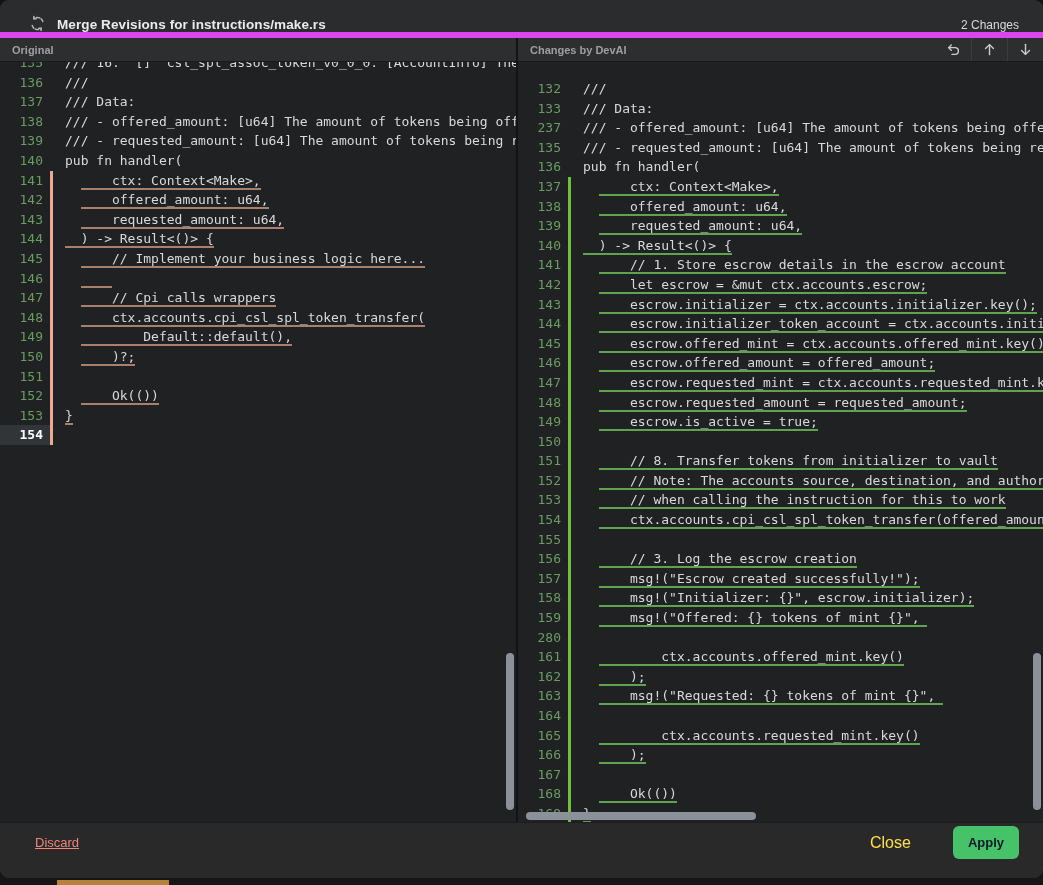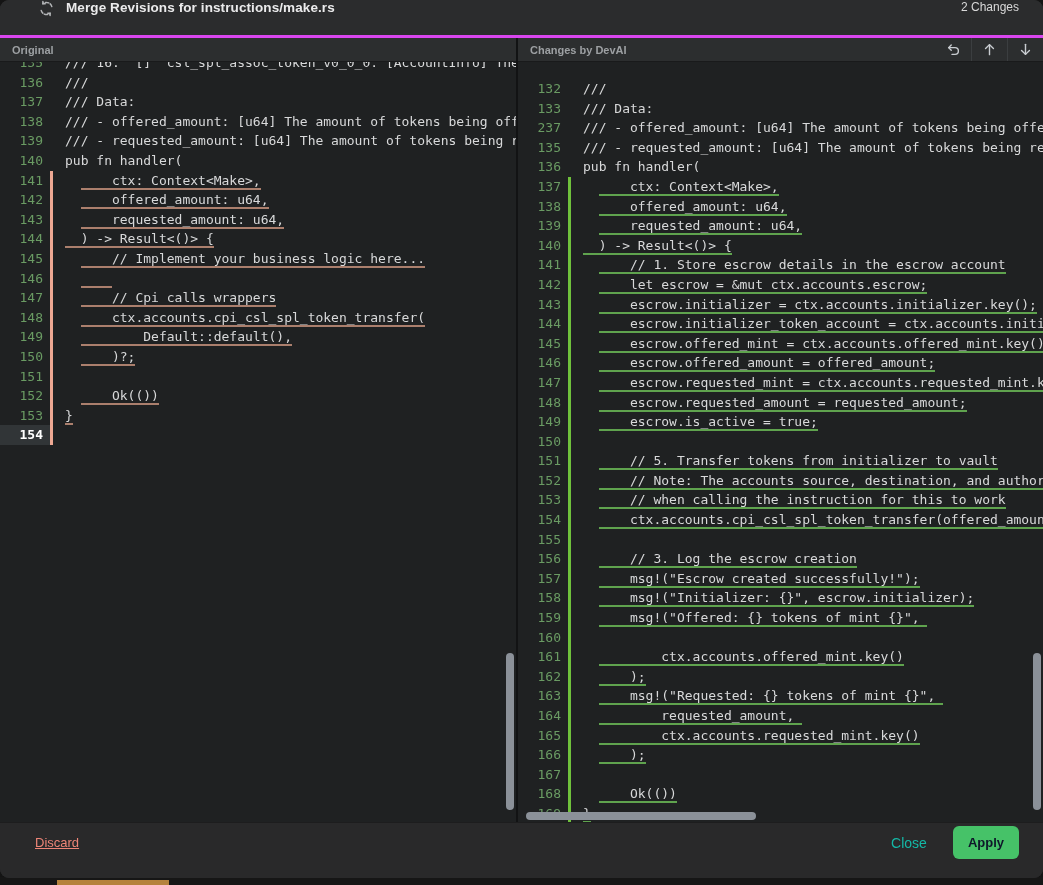--- a/index.html
+++ b/index.html
@@ -17,22 +17,22 @@
   html,body{width:1043px;height:885px;overflow:hidden}
   body{background:#141414;font-family:"Liberation Sans",sans-serif;position:relative}
 
   .backdrop-strip{position:absolute;left:0;right:0;bottom:0;height:8px;background:#161616}
   .backdrop-accent{position:absolute;left:57px;bottom:0;width:112px;height:5px;background:#b5823c}
 
   .modal{position:absolute;top:0;left:0;right:0;bottom:7px;background:var(--chrome-bg);
          border-radius:9px;overflow:hidden;display:flex;flex-direction:column}
 
   
-  .titlebar{height:38px;flex:none;display:flex;align-items:flex-start;padding:0 24px 0 38px;
-            background:#2b2c2d;border-bottom:3px solid #d946ef}
+  .titlebar{height:38px;flex:none;display:flex;align-items:flex-end;padding:0 24px 0 29px;
+            background:#2b2c2d;border-bottom:6px solid #d946ef}
   .titlebar .ticon{width:17px;height:17px;margin-right:11px;flex:none;display:flex;align-items:center}
   .title{font-size:13.5px;font-weight:700;color:#ebebec;letter-spacing:.1px}
   .spacer{flex:1}
   .changes-badge{font-size:12px;color:#d9d9d9}
 
   
   .body{flex:1;display:flex;min-height:0}
   .panel{display:flex;flex-direction:column;min-width:0}
   .panel.left{width:518px;flex:none;border-right:2px solid #121314}
   .panel.right{flex:1}
@@ -64,22 +64,22 @@
   .vthumb{position:absolute;width:8px;border-radius:4px;background:#8b9199;right:2px;
           top:591px;height:157px}
   .hthumb{position:absolute;height:8px;border-radius:4px;background:#8b9199;left:8px;
           bottom:2px;width:230px}
 
   
   .footer{height:56px;flex:none;display:flex;align-items:center;background:#29292a;
           border-top:1px solid #1d1d1e;padding:0 24px 16px 35px}
   .discard-link{font-size:13px;color:var(--discard-red);text-decoration:underline;background:none;
                 border:none;cursor:pointer;font-family:inherit}
-  .close-btn{font-size:14px;color:#14b8a6;background:none;border:none;cursor:pointer;
-             margin-right:26px;font-family:inherit}
+  .close-btn{font-size:16px;color:#fde047;background:none;border:none;cursor:pointer;
+             margin-right:42px;font-family:inherit}
   .apply-btn{font-size:13px;font-weight:600;color:#0f172a;background:var(--apply-green);
              border:none;border-radius:6px;padding:9px 15px;cursor:pointer;font-family:inherit}
 </style>
 </head>
 <body>
 
 <div class="backdrop-strip"></div>
 <div class="backdrop-accent"></div>
 
 <div class="modal">
@@ -169,34 +169,34 @@
             <div class="line ch added"><span class="ln">141</span><span class="bar"></span><span class="codepart">  <span class="u">    // 1. Store escrow details in the escrow account</span></span></div>
             <div class="line ch added"><span class="ln">142</span><span class="bar"></span><span class="codepart">  <span class="u">    let escrow = &amp;mut ctx.accounts.escrow;</span></span></div>
             <div class="line ch added"><span class="ln">143</span><span class="bar"></span><span class="codepart">  <span class="u">    escrow.initializer = ctx.accounts.initializer.key();</span></span></div>
             <div class="line ch added"><span class="ln">144</span><span class="bar"></span><span class="codepart">  <span class="u">    escrow.initializer_token_account = ctx.accounts.initializer_token_account.key();</span></span></div>
             <div class="line ch added"><span class="ln">145</span><span class="bar"></span><span class="codepart">  <span class="u">    escrow.offered_mint = ctx.accounts.offered_mint.key();</span></span></div>
             <div class="line ch added"><span class="ln">146</span><span class="bar"></span><span class="codepart">  <span class="u">    escrow.offered_amount = offered_amount;</span></span></div>
             <div class="line ch added"><span class="ln">147</span><span class="bar"></span><span class="codepart">  <span class="u">    escrow.requested_mint = ctx.accounts.requested_mint.key();</span></span></div>
             <div class="line ch added"><span class="ln">148</span><span class="bar"></span><span class="codepart">  <span class="u">    escrow.requested_amount = requested_amount;</span></span></div>
             <div class="line ch added"><span class="ln">149</span><span class="bar"></span><span class="codepart">  <span class="u">    escrow.is_active = true;</span></span></div>
             <div class="line ch added"><span class="ln">150</span><span class="bar"></span><span class="codepart"><span class="u"></span></span></div>
-            <div class="line ch added"><span class="ln">151</span><span class="bar"></span><span class="codepart">  <span class="u">    // 5. Transfer tokens from initializer to vault</span></span></div>
+            <div class="line ch added"><span class="ln">151</span><span class="bar"></span><span class="codepart">  <span class="u">    // 8. Transfer tokens from initializer to vault</span></span></div>
             <div class="line ch added"><span class="ln">152</span><span class="bar"></span><span class="codepart">  <span class="u">    // Note: The accounts source, destination, and authority</span></span></div>
             <div class="line ch added"><span class="ln">153</span><span class="bar"></span><span class="codepart">  <span class="u">    // when calling the instruction for this to work</span></span></div>
             <div class="line ch added"><span class="ln">154</span><span class="bar"></span><span class="codepart">  <span class="u">    ctx.accounts.cpi_csl_spl_token_transfer(offered_amount)?;</span></span></div>
             <div class="line ch added"><span class="ln">155</span><span class="bar"></span><span class="codepart"><span class="u"></span></span></div>
             <div class="line ch added"><span class="ln">156</span><span class="bar"></span><span class="codepart">  <span class="u">    // 3. Log the escrow creation</span></span></div>
             <div class="line ch added"><span class="ln">157</span><span class="bar"></span><span class="codepart">  <span class="u">    msg!("Escrow created successfully!");</span></span></div>
             <div class="line ch added"><span class="ln">158</span><span class="bar"></span><span class="codepart">  <span class="u">    msg!("Initializer: {}", escrow.initializer);</span></span></div>
             <div class="line ch added"><span class="ln">159</span><span class="bar"></span><span class="codepart">  <span class="u">    msg!("Offered: {} tokens of mint {}", </span></span></div>
-            <div class="line ch added"><span class="ln">160</span><span class="bar"></span></div>
+            <div class="line ch added"><span class="ln">280</span><span class="bar"></span></div>
             <div class="line ch added"><span class="ln">161</span><span class="bar"></span><span class="codepart">  <span class="u">        ctx.accounts.offered_mint.key()</span></span></div>
             <div class="line ch added"><span class="ln">162</span><span class="bar"></span><span class="codepart">  <span class="u">    );</span></span></div>
             <div class="line ch added"><span class="ln">163</span><span class="bar"></span><span class="codepart">  <span class="u">    msg!("Requested: {} tokens of mint {}", </span></span></div>
-            <div class="line ch added"><span class="ln">164</span><span class="bar"></span><span class="codepart">  <span class="u">        requested_amount, </span></span></div>
+            <div class="line ch added"><span class="ln">164</span><span class="bar"></span></div>
             <div class="line ch added"><span class="ln">165</span><span class="bar"></span><span class="codepart">  <span class="u">        ctx.accounts.requested_mint.key()</span></span></div>
             <div class="line ch added"><span class="ln">166</span><span class="bar"></span><span class="codepart">  <span class="u">    );</span></span></div>
             <div class="line ch added"><span class="ln">167</span><span class="bar"></span><span class="codepart"><span class="u"></span></span></div>
             <div class="line ch added"><span class="ln">168</span><span class="bar"></span><span class="codepart">  <span class="u">    Ok(())</span></span></div>
             <div class="line ch added"><span class="ln">169</span><span class="bar"></span><span class="codepart"><span class="u">}</span></span></div>
           </div>
         <div class="hthumb"></div>
         <div class="vthumb"></div>
       </div>
     </div>

